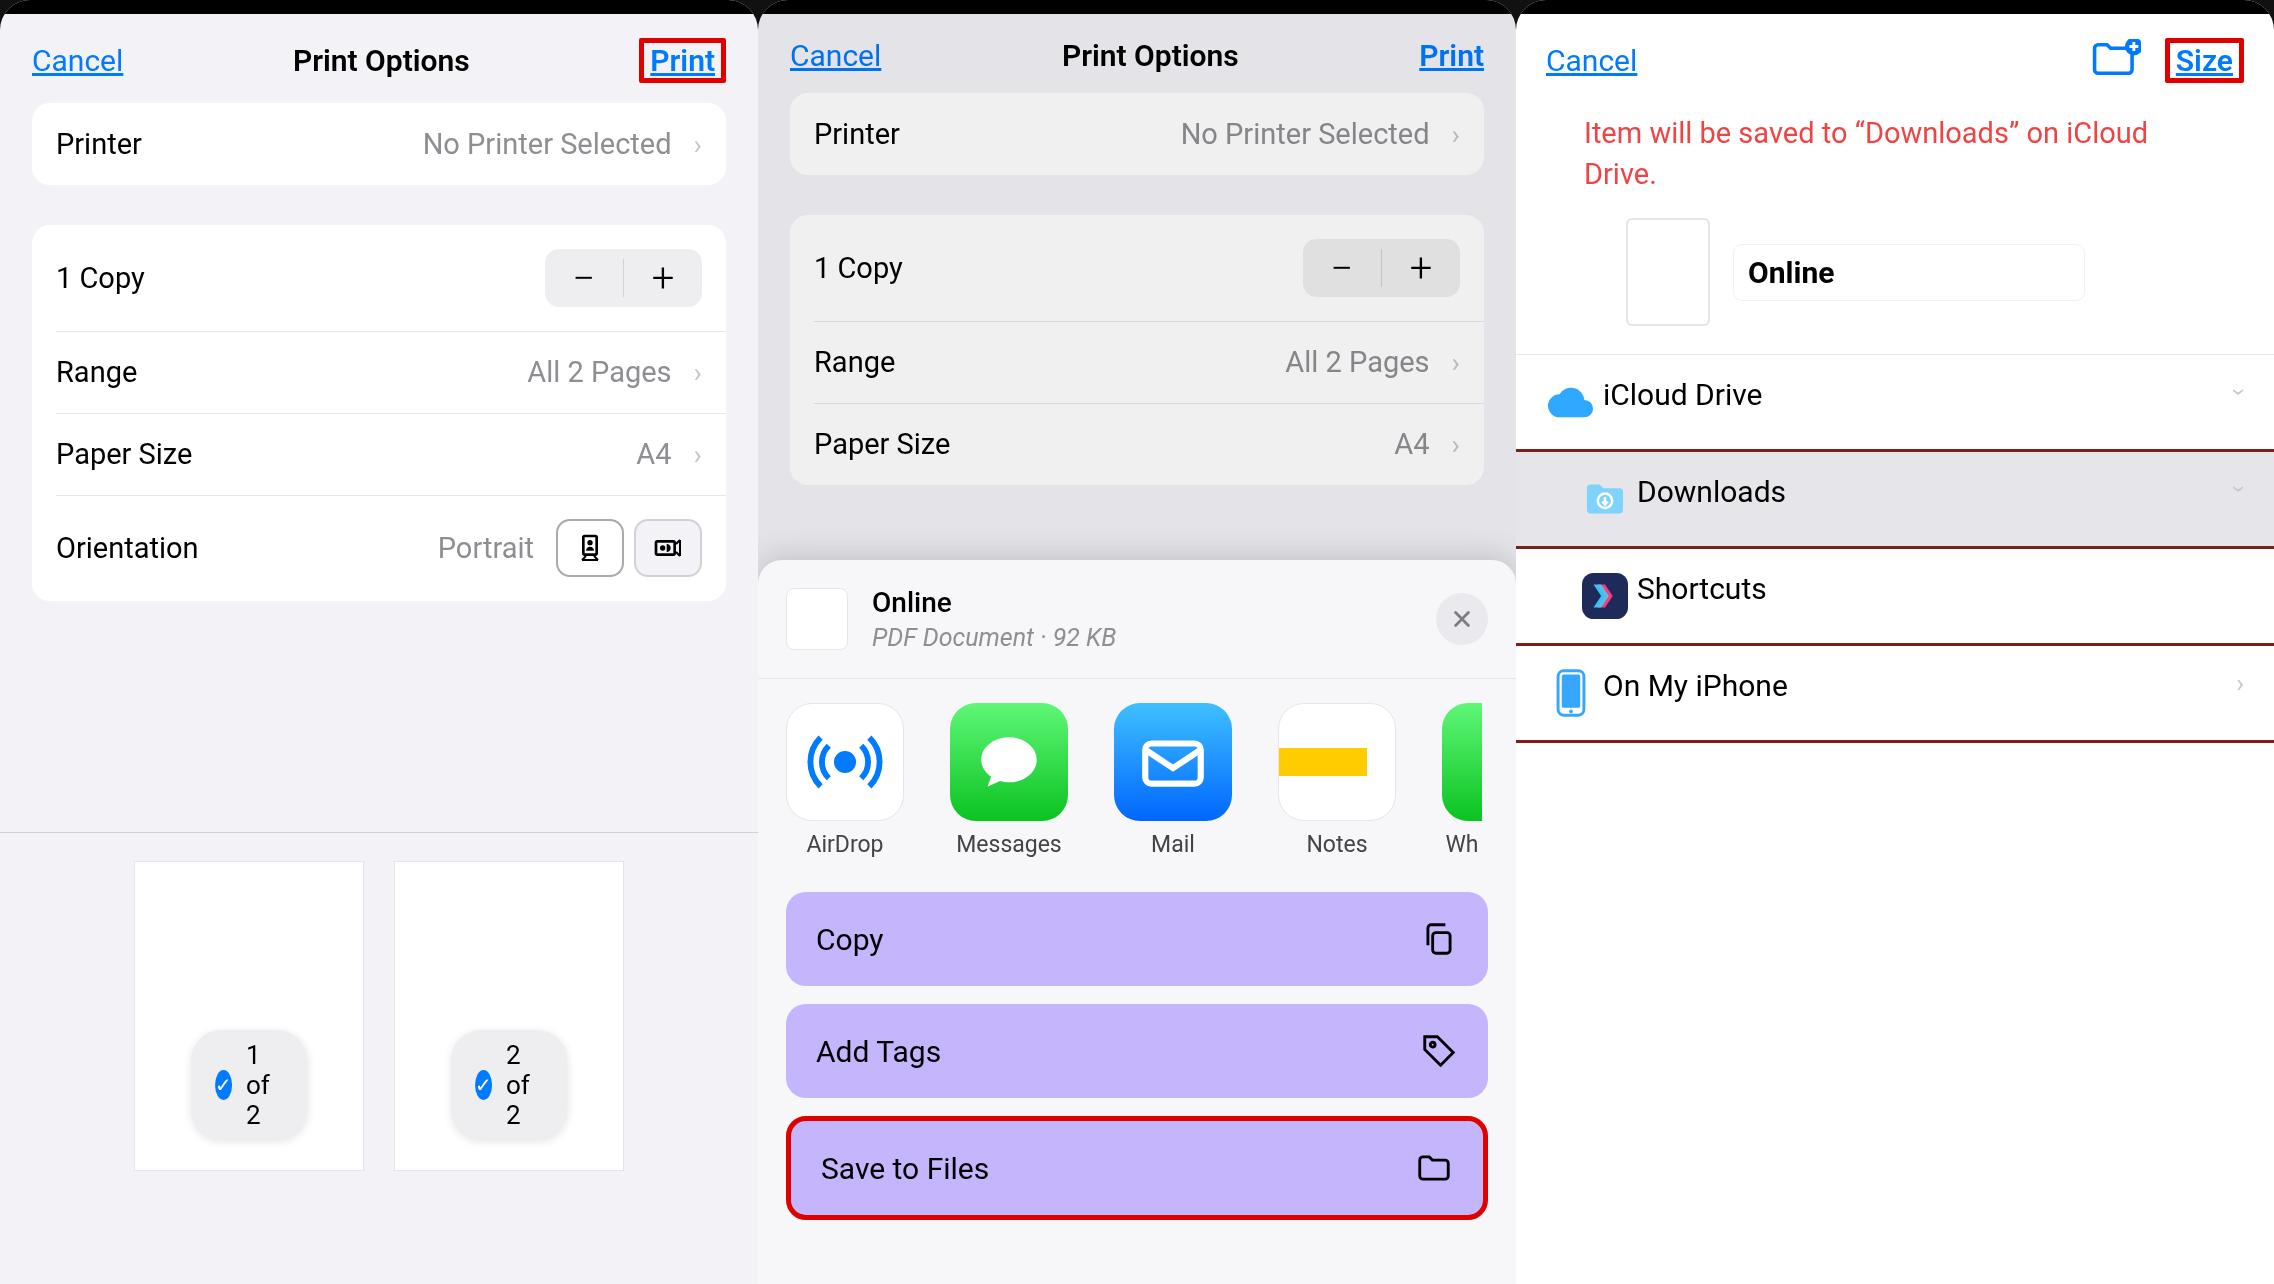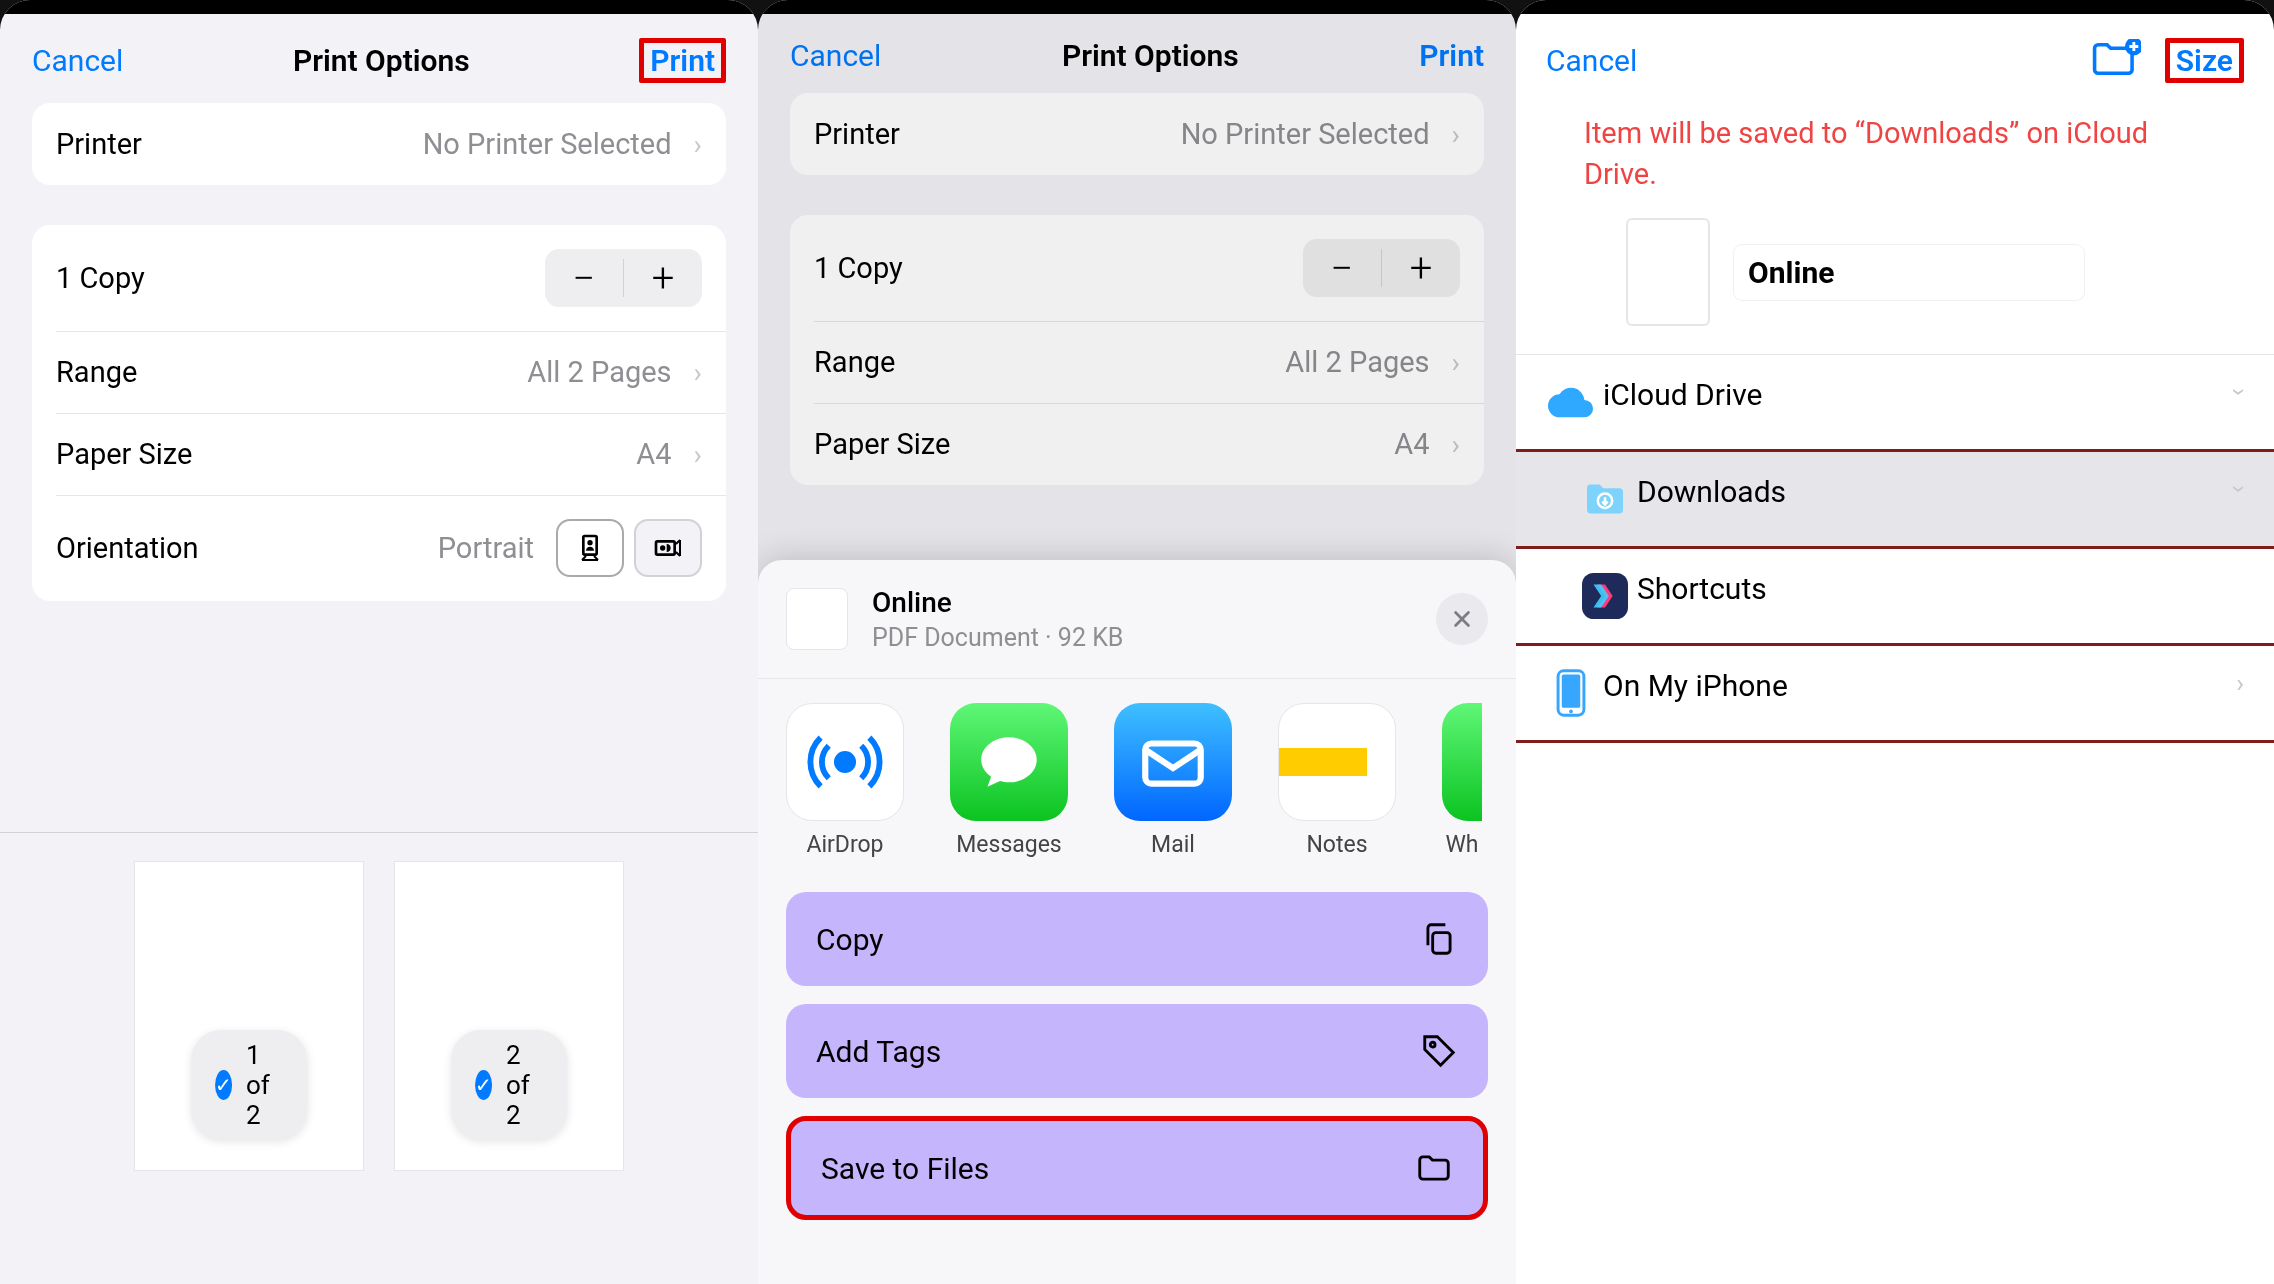--- a/index.html
+++ b/index.html
@@ -2,21 +2,21 @@
 <html><head>
 <meta charset="utf-8">
 <style>
 * { box-sizing:border-box; margin:0; padding:0; font-family:-apple-system,BlinkMacSystemFont,"Segoe UI",Roboto,Helvetica,Arial,sans-serif; }
 body { background:#111; width:2274px; height:1284px; overflow:hidden; display:flex; }
 .panel { width:758px; height:1284px; background:#f2f2f7; position:relative; border-radius:30px 30px 0 0; overflow:hidden; }
 .topbar { height:14px; background:#000; }
 .p2 .topbar, .p3 .topbar { background:#000; height:14px; }
 .nav { display:flex; align-items:center; justify-content:space-between; padding:24px 32px 20px; }
 .nav .title { font-size:30px; font-weight:600; color:#000; }
-.link { font-size:30px; color:#007aff; background:none; border:none; cursor:pointer; font-weight:400; }
+.link { font-size:30px; color:#007aff; background:none; border:none; cursor:pointer; font-weight:400;text-decoration:underline; }
 .link.bold { font-weight:600; }
 .hlbox { border:5px solid #e10000; padding:0 6px; border-radius:2px; }
 .card { background:#fff; border-radius:18px; margin:0 32px 40px; }
 .row { display:flex; align-items:center; justify-content:space-between; padding:24px 24px; font-size:29px; color:#000; position:relative; }
 .row + .row::before { content:""; position:absolute; top:0; left:24px; right:0; height:1px; background:#e5e5ea; }
 .row .value { color:#8e8e93; display:flex; align-items:center; gap:22px; }
 .chev { color:#c7c7cc; font-size:28px; font-weight:400; }
 .stepper { display:flex; background:#eeeef0; border-radius:14px; overflow:hidden; }
 .stepper .btn { width:78px; height:58px; display:flex; align-items:center; justify-content:center; font-size:40px; color:#000; font-weight:300; cursor:pointer; }
 .stepper .sep { width:1px; background:#d1d1d6; margin:10px 0; }
@@ -30,21 +30,21 @@
 .badge { position:absolute; bottom:30px; left:50%; transform:translateX(-50%); background:#eeeef0; border-radius:30px; padding:10px 24px; display:flex; align-items:center; gap:14px; font-size:26px; color:#000; box-shadow:0 2px 8px rgba(0,0,0,0.1); }
 .check { width:30px; height:30px; background:#007aff; border-radius:50%; display:flex; align-items:center; justify-content:center; color:#fff; font-size:20px; }
 
 .overlay { position:absolute; inset:0; background:rgba(0,0,0,0.06); pointer-events:none; }
 
 .sheet { position:absolute; left:0; right:0; bottom:0; top:560px; background:#f7f7f9; border-radius:24px 24px 0 0; z-index:5; box-shadow:0 -4px 30px rgba(0,0,0,0.15); }
 .shead { display:flex; align-items:center; padding:26px 28px; gap:24px; }
 .sthumb { width:62px; height:62px; background:#fff; border:1px solid #e5e5ea; border-radius:8px; }
 .sinfo { flex:1; }
 .sname { font-size:28px; font-weight:500; color:#000; display:inline-block; padding:0 8px 2px 0; }
-.smeta { font-size:25px; color:#8e8e93; margin-top:2px; }
+.smeta { font-size:25px; color:#8e8e93; margin-top:2px;font-style:italic; }
 .xbtn { width:52px; height:52px; background:#e9e9ee; border-radius:50%; display:flex; align-items:center; justify-content:center; color:#7c7c83; font-size:30px; cursor:pointer; }
 .sline { height:1px; background:#e5e5ea; margin:0 0 24px; }
 .apps { display:flex; gap:46px; padding:0 28px 34px; overflow:hidden; }
 .app { display:flex; flex-direction:column; align-items:center; gap:10px; width:118px; }
 .aicon { width:118px; height:118px; border-radius:26px; display:flex; align-items:center; justify-content:center; }
 .aname { font-size:23px; color:#444; text-align:center; }
 .actions { padding:0 28px; display:flex; flex-direction:column; gap:18px; }
 .act { background:#c4b5fd; border-radius:20px; padding:28px 30px; display:flex; align-items:center; justify-content:space-between; font-size:30px; color:#000; cursor:pointer; }
 .act.hl { border:5px solid #e10000; }
 .act .ic { width:38px; height:38px; }

